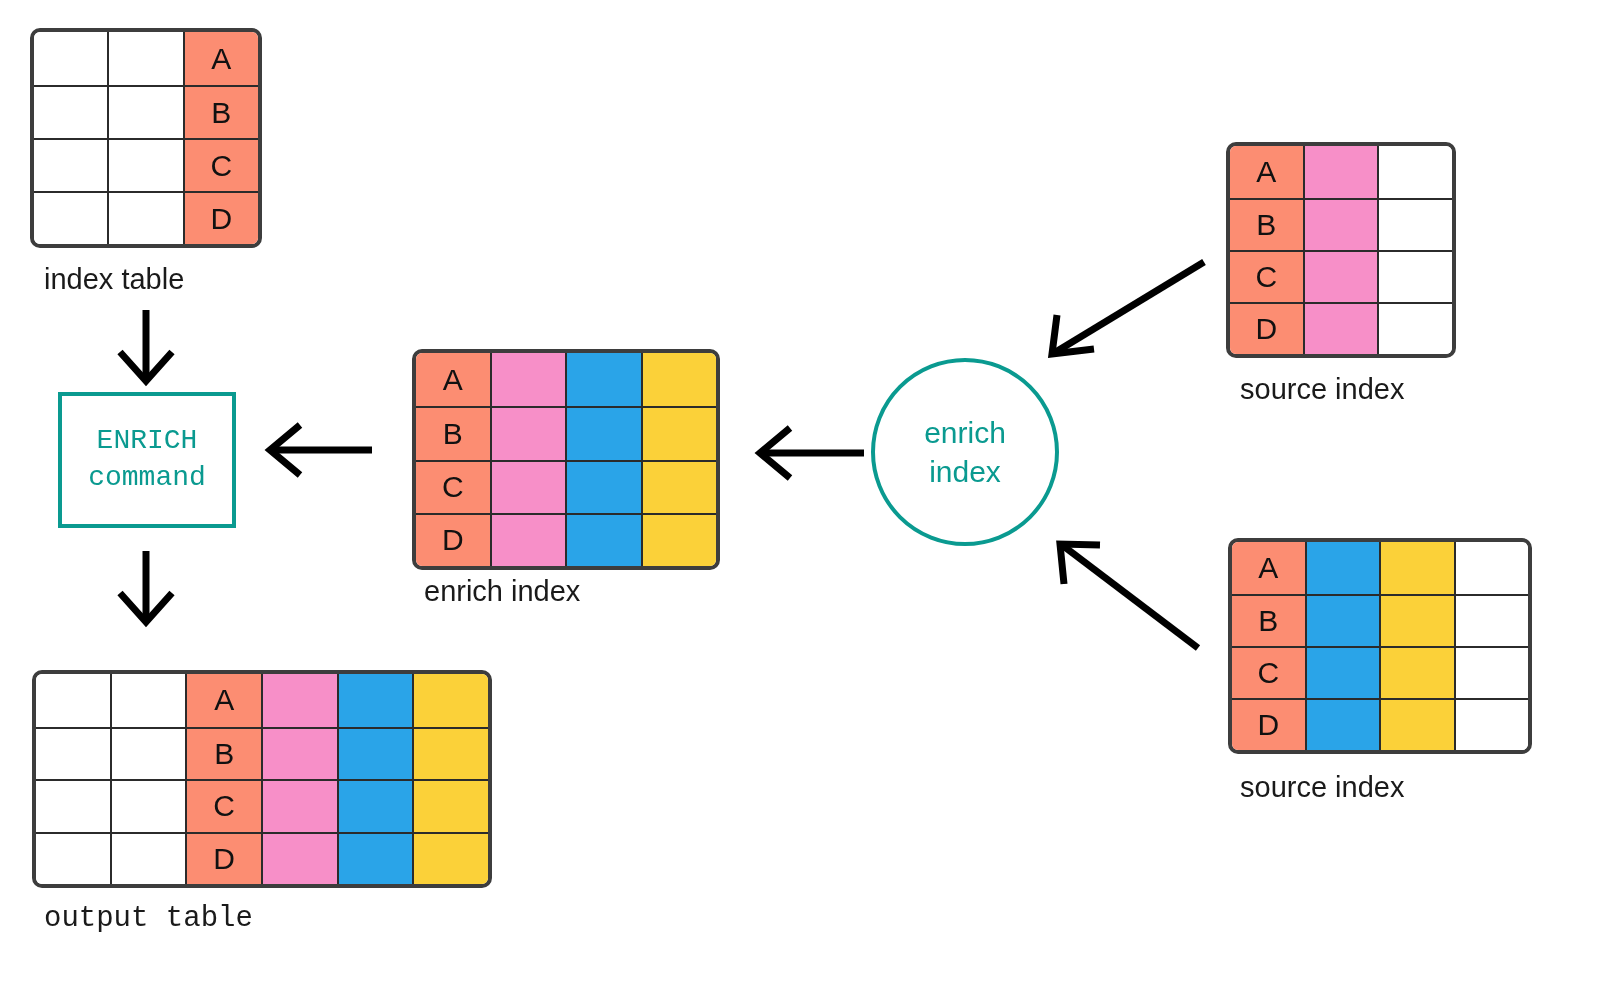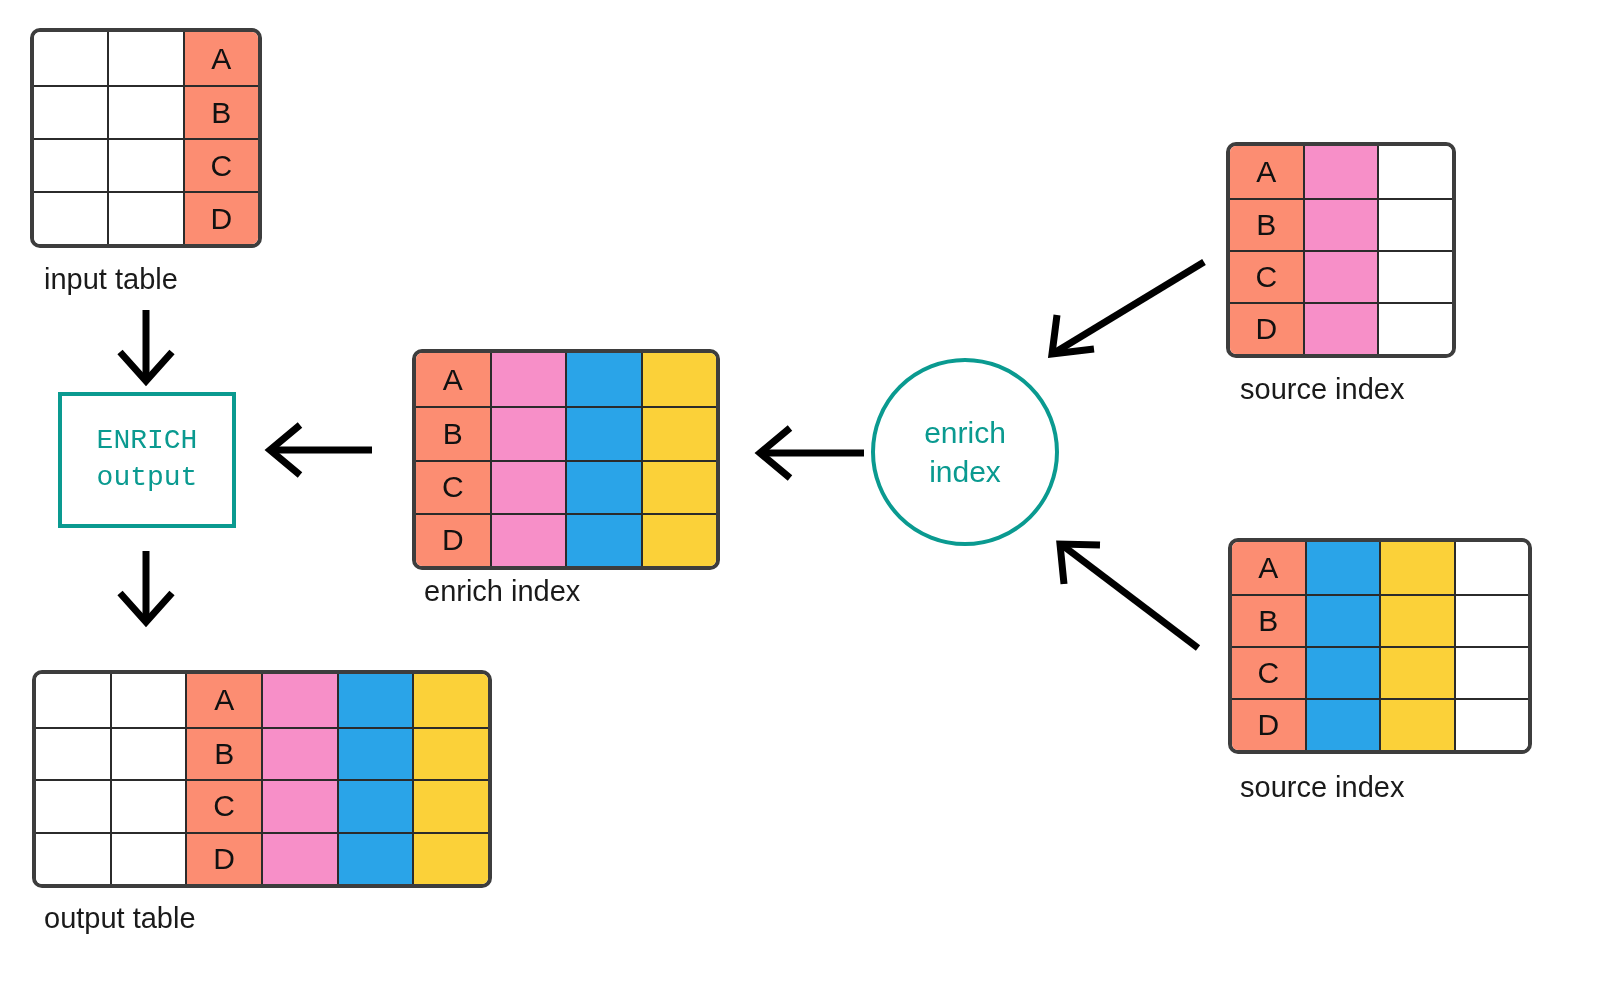--- a/index.html
+++ b/index.html
@@ -133,25 +133,25 @@
         <div class="tcell" style="background: rgb(255, 255, 255);"></div>
         <div class="tcell" style="background: rgb(255, 255, 255);"></div>
         <div class="tcell" style="background: rgb(252, 141, 114);">C</div>
       </div>
       <div class="trow">
         <div class="tcell" style="background: rgb(255, 255, 255);"></div>
         <div class="tcell" style="background: rgb(255, 255, 255);"></div>
         <div class="tcell" style="background: rgb(252, 141, 114);">D</div>
       </div>
     </div>
-  <div class="caption" style="left:44px; top:264px;">input table</div>
+  <div class="caption" style="left:44px; top:264px;">index table</div>
 
   <div class="cmd-box" style="left:58px; top:392px; width:178px; height:136px;">
     <span>ENRICH</span>
-    <span>output</span>
+    <span>command</span>
   </div>
 
   <div class="table" style="left:32px; top:670px; width:460px; height:218px;">
       <div class="trow">
         <div class="tcell" style="background: rgb(255, 255, 255);"></div>
         <div class="tcell" style="background: rgb(255, 255, 255);"></div>
         <div class="tcell" style="background: rgb(252, 141, 114);">A</div>
         <div class="tcell" style="background: rgb(247, 143, 200);"></div>
         <div class="tcell" style="background: rgb(42, 164, 232);"></div>
         <div class="tcell" style="background: rgb(251, 209, 57);"></div>
@@ -174,21 +174,21 @@
       </div>
       <div class="trow">
         <div class="tcell" style="background: rgb(255, 255, 255);"></div>
         <div class="tcell" style="background: rgb(255, 255, 255);"></div>
         <div class="tcell" style="background: rgb(252, 141, 114);">D</div>
         <div class="tcell" style="background: rgb(247, 143, 200);"></div>
         <div class="tcell" style="background: rgb(42, 164, 232);"></div>
         <div class="tcell" style="background: rgb(251, 209, 57);"></div>
       </div>
     </div>
-  <div class="caption" style="left:44px; top:903px;">output table</div>
+  <div class="caption" style="left:44px; top:903px;font-family:Liberation Mono, monospace;">output table</div>
 
   <div class="table" style="left:412px; top:349px; width:308px; height:221px;">
       <div class="trow">
         <div class="tcell" style="background: rgb(252, 141, 114);">A</div>
         <div class="tcell" style="background: rgb(247, 143, 200);"></div>
         <div class="tcell" style="background: rgb(42, 164, 232);"></div>
         <div class="tcell" style="background: rgb(251, 209, 57);"></div>
       </div>
       <div class="trow">
         <div class="tcell" style="background: rgb(252, 141, 114);">B</div>

